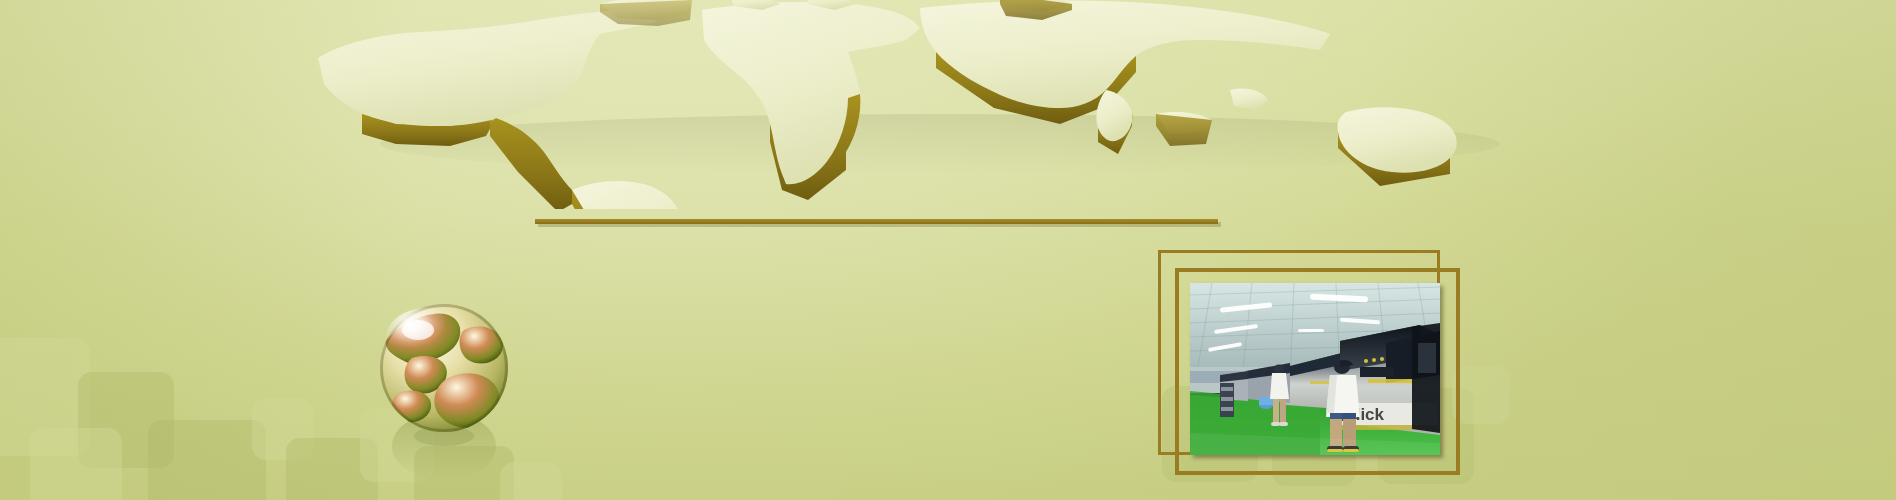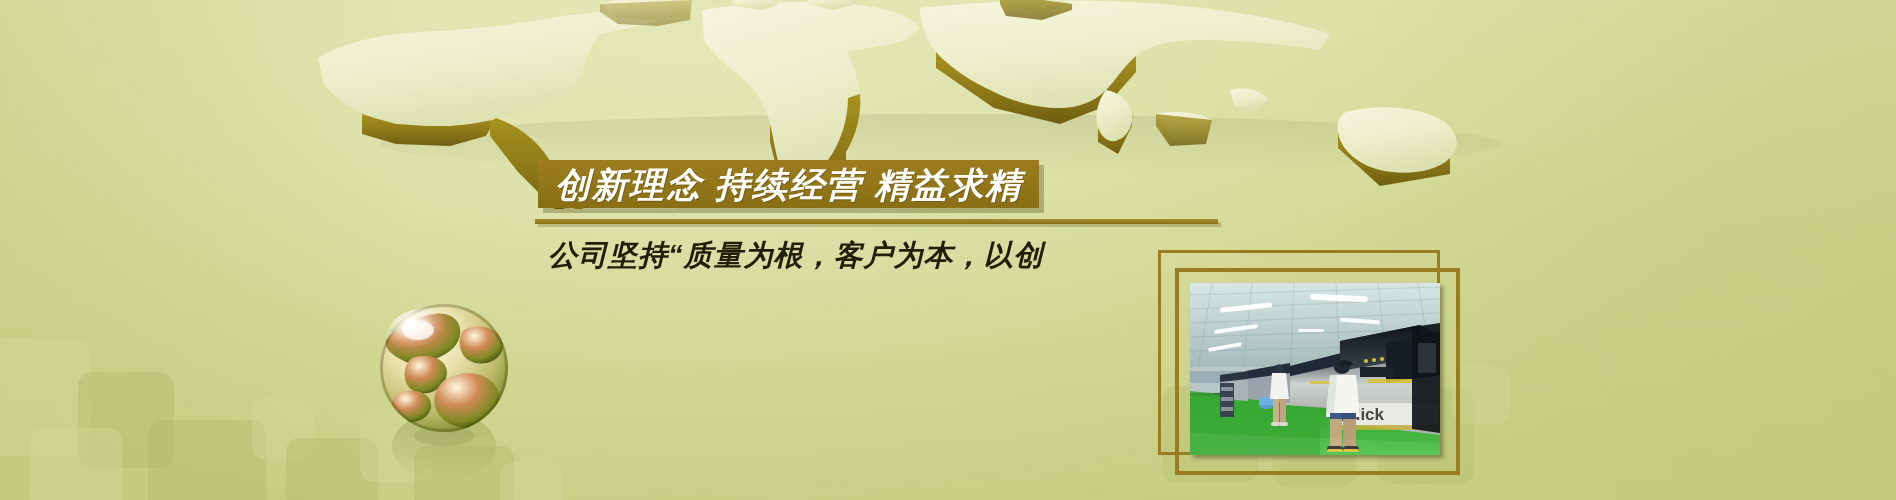--- a/index.html
+++ b/index.html
@@ -280,27 +280,23 @@
                C368,280 380,260 382,238 L368,242 C366,262 356,280 342,290
                C330,298 318,294 312,282 C302,264 298,244 290,226 Z" fill="url(#mapEdge)"></path>
 
       <path d="M430,2 C452,0 472,4 480,10 L462,16 L434,12 Z" fill="url(#mapFace)"></path>
       <path d="M506,0 C528,0 548,4 556,10 L534,16 L508,10 Z" fill="url(#mapFace)"></path>
       <path d="M700,0 C730,0 760,4 772,10 L742,18 L706,12 Z" fill="url(#mapFace)"></path>
       <path d="M700,0 L700,10 L706,22 L742,26 L772,16 L772,10 Z" fill="url(#mapEdge)" opacity="0.75"></path>
     </svg>
   </div>
 
-  <div class="title-band">
-    <span class="title-text">创新理念  持续经营  精益求精</span>
-  </div>
   <div class="title-rule"></div>
 
   <div class="subtitle">
-    <span class="line">公司坚持“质量为根，客户为本，以创</span>
   </div>
 
   <div class="globe-wrap">
     <svg viewBox="0 0 150 200" xmlns="http://www.w3.org/2000/svg">
       <defs>
         <radialGradient id="globeBody" cx="0.36" cy="0.28" r="0.82">
           <stop offset="0%" stop-color="#fdfbe6"></stop>
           <stop offset="38%" stop-color="#e7dfa8"></stop>
           <stop offset="72%" stop-color="#b9b865"></stop>
           <stop offset="100%" stop-color="#6f7a24"></stop>

